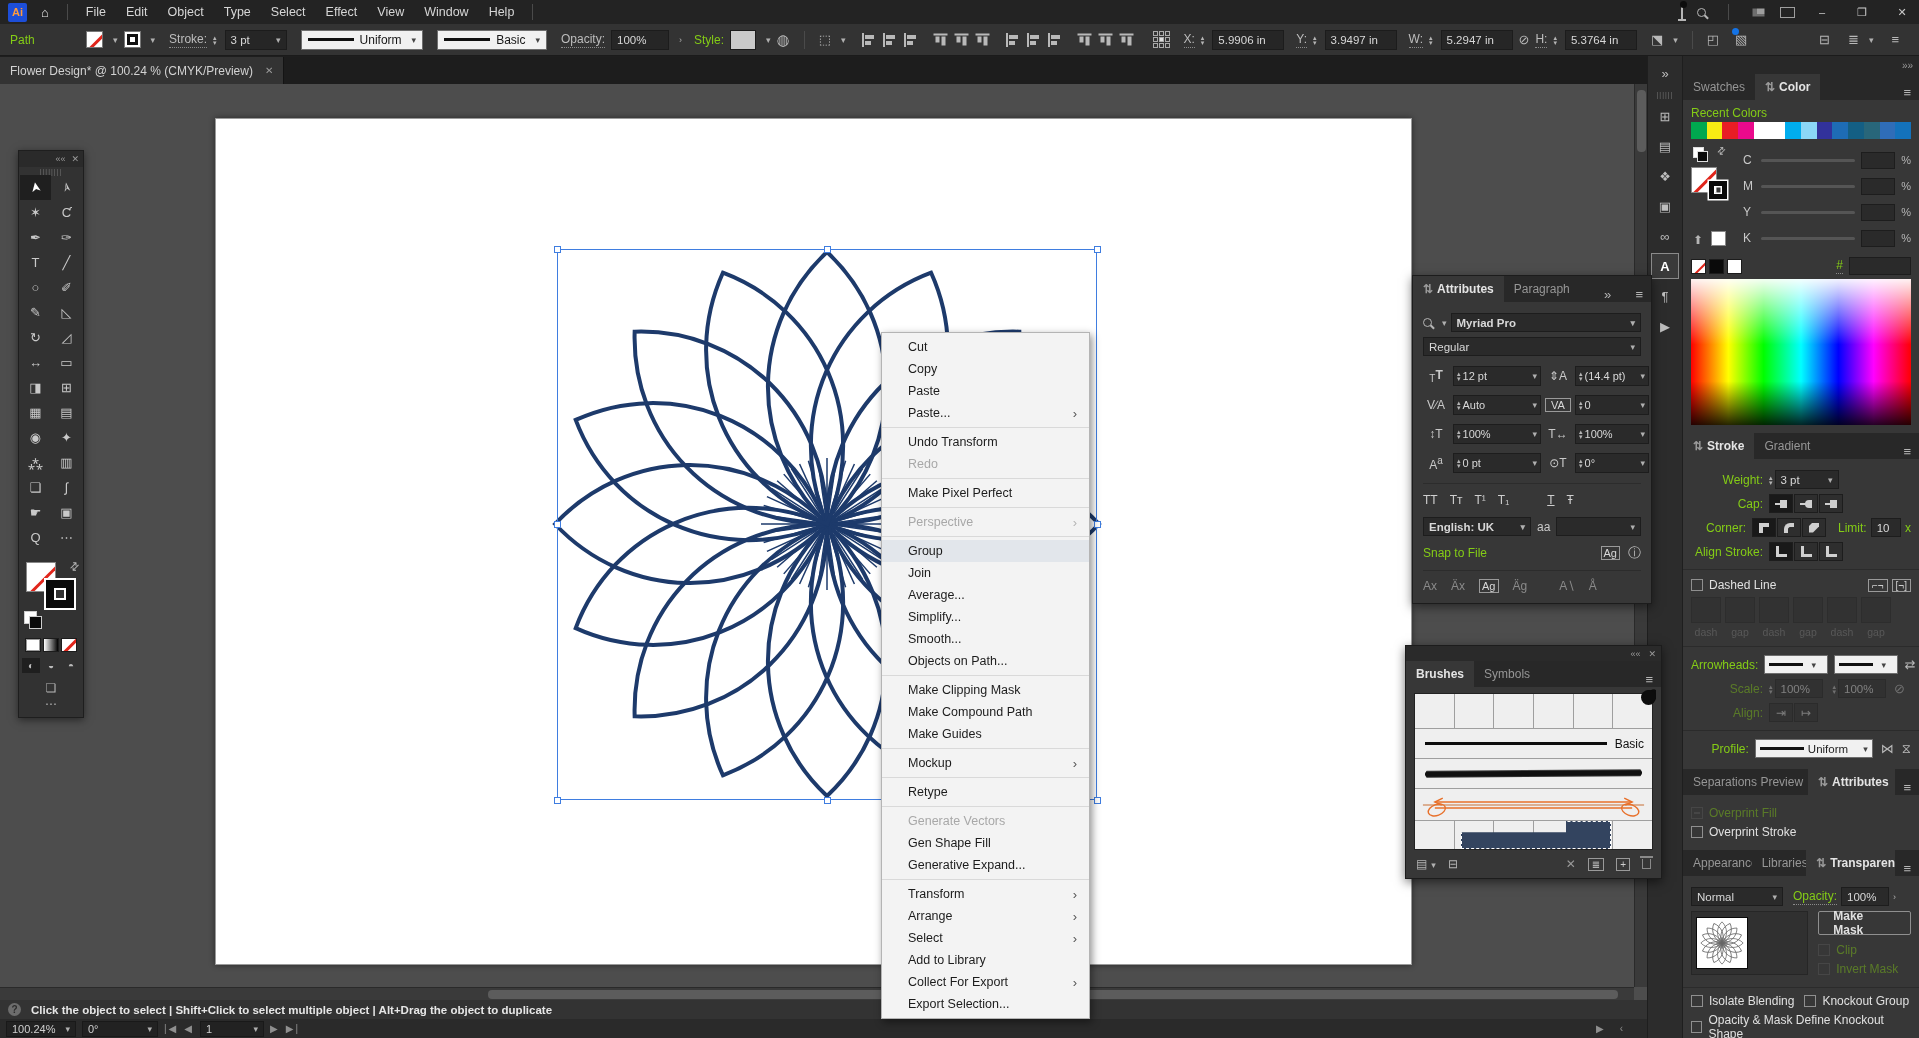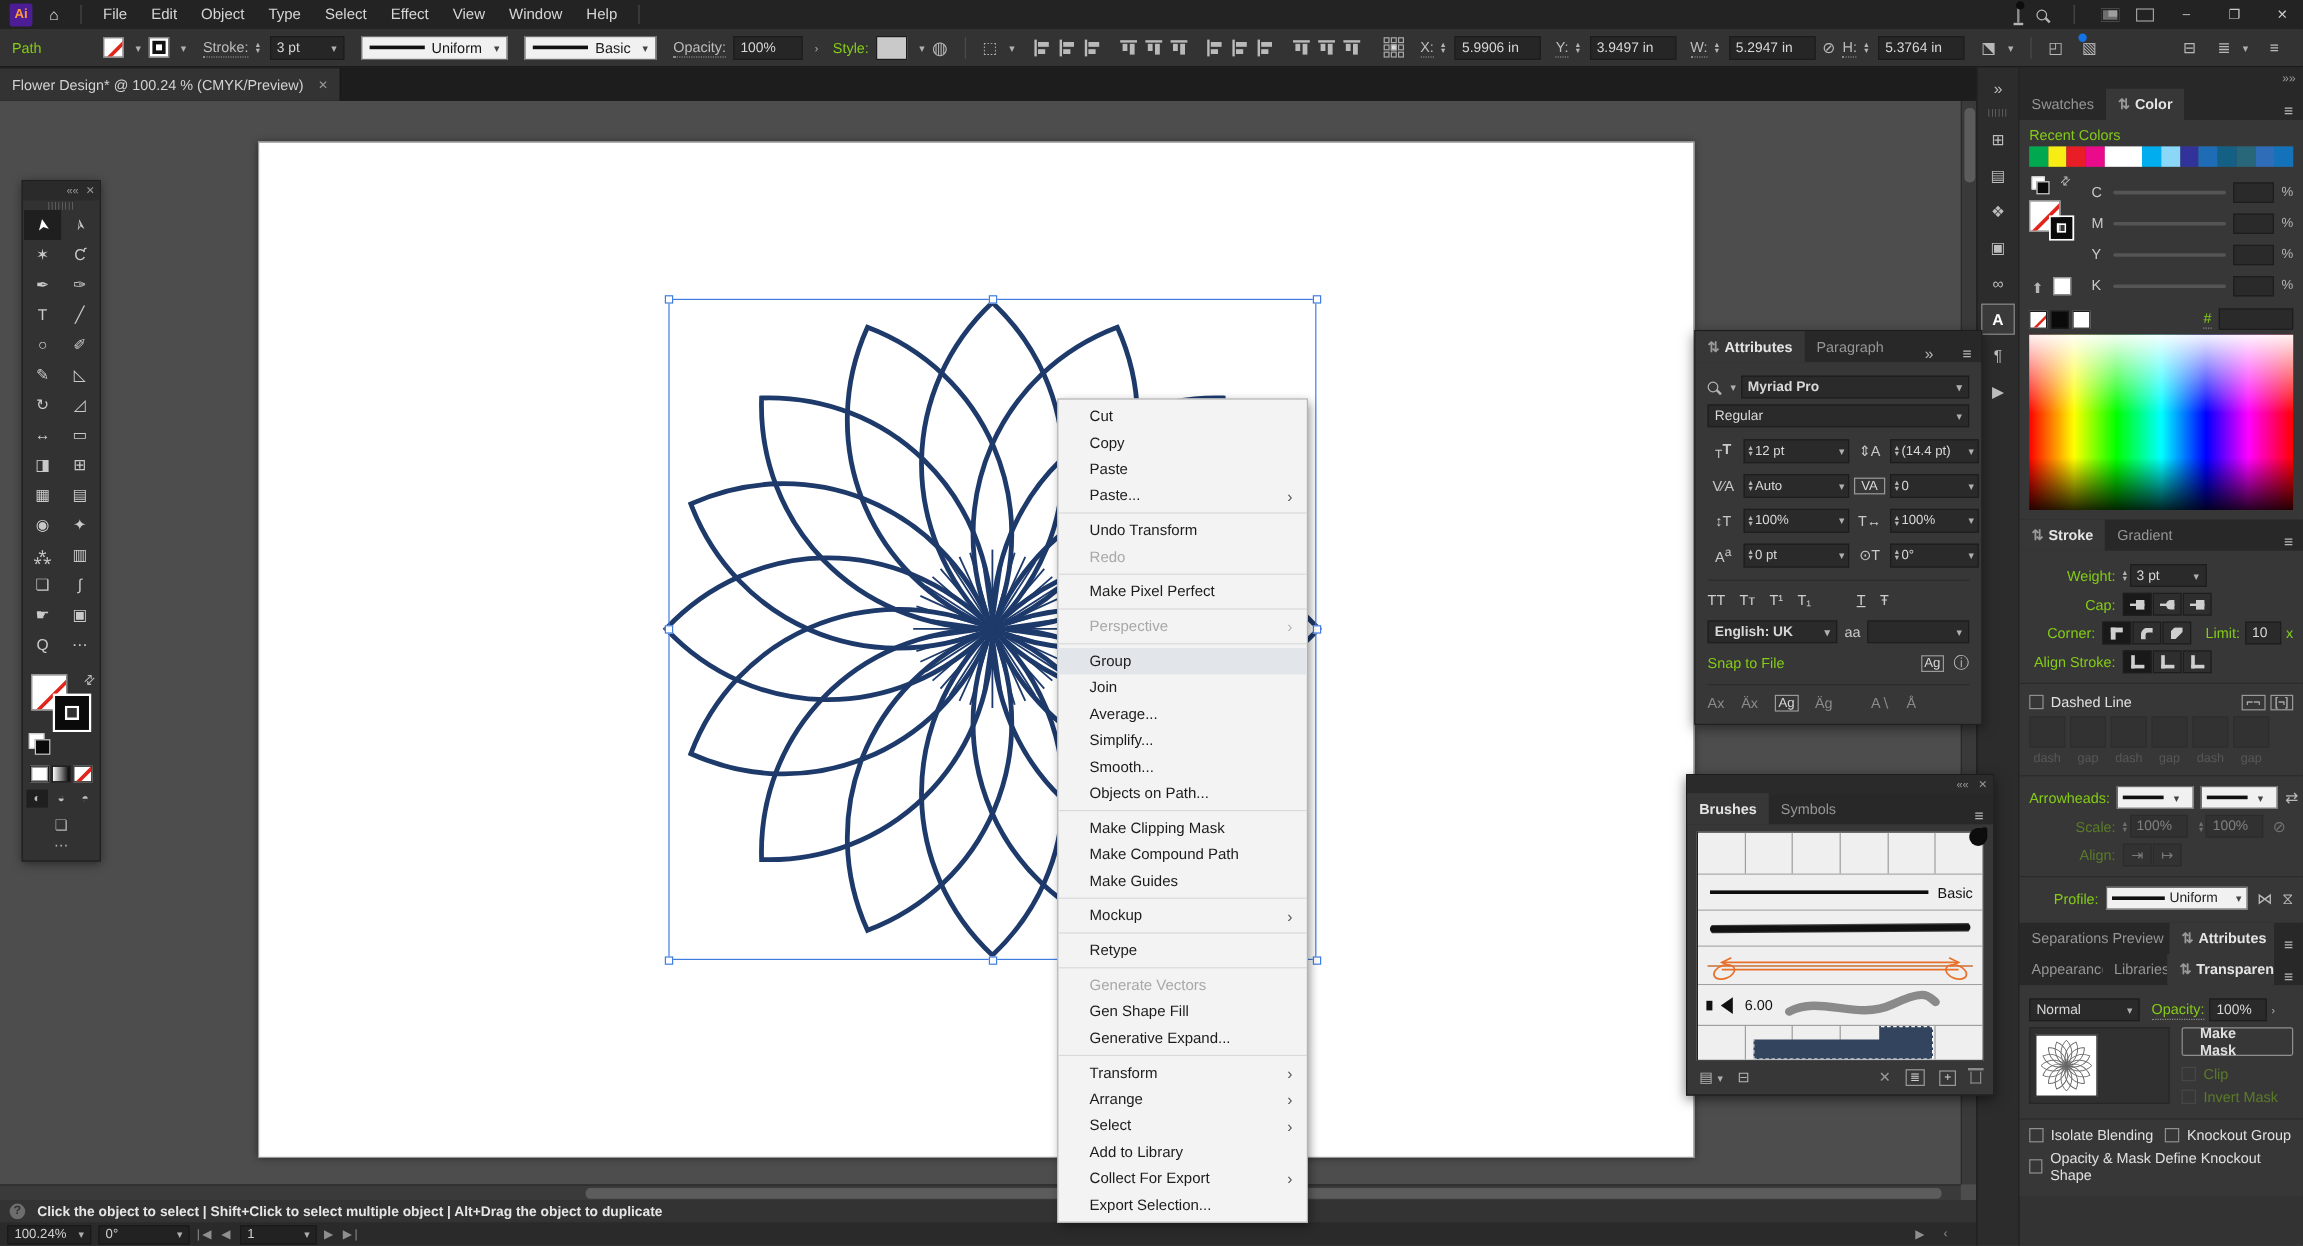--- a/index.html
+++ b/index.html
@@ -6,21 +6,21 @@
   html,body { width:1919px; height:1038px; overflow:hidden; background:#1e1e1e;
     font-family:"Liberation Sans", sans-serif; font-size:12px; color:#cfcfcf; }
   .abs{position:absolute;}
   .flex{display:flex;align-items:center;}
   .grow{flex:1;}
   .dim{color:#9a9a9a;}
   .vsep{width:1px;height:18px;background:#4a4a4a;margin:0 8px;}
 
   
   #menubar{left:0;top:0;width:1919px;height:24px;background:#232323;display:flex;align-items:center;z-index:50;}
-  #ai-logo{width:19px;height:19px;margin-left:8px;background:#4c1d95;color:#ff9a3c;font-weight:bold;font-size:11px;
+  #ai-logo{width:19px;height:19px;margin-left:8px;background:#1d4ed8;color:#ff9a3c;font-weight:bold;font-size:11px;
     display:flex;align-items:center;justify-content:center;border-radius:2px;}
   #home-icon{color:#e8e8e8;font-size:13px;margin:0 10px 0 14px;}
   .mbar-sep{width:1px;height:16px;background:#4a4a4a;margin:0 8px;}
   .menu-item{padding:0 10px;height:24px;display:flex;align-items:center;color:#d6d6d6;font-size:12.5px;}
   #menubar-right{margin-left:auto;display:flex;align-items:center;gap:14px;padding-right:4px;}
   .bell{width:11px;height:10px;border:1.5px solid #b5b5b5;border-bottom:none;border-radius:6px 6px 0 0;position:relative;}
   .bell::after{content:"";position:absolute;left:-4px;right:-4px;bottom:-2px;height:2px;background:#b5b5b5;}
   .bdot{position:absolute;right:-4px;top:-4px;width:7px;height:7px;border-radius:50%;background:#1473e6;}
   .mag{width:9px;height:9px;border:1.6px solid #b5b5b5;border-radius:50%;position:relative;display:inline-block;}
   .mag::after{content:"";position:absolute;width:5px;height:1.6px;background:#b5b5b5;transform:rotate(45deg);right:-4px;bottom:-2px;}
@@ -963,20 +963,30 @@
 
   <div>
     <div class="ptabs">
       <span class="ptab" style="max-width:128px">Separations Preview</span>
       <span class="ptab active">
           <span class="dim">⇅</span>
           <span>Attributes</span>
         </span>
       <span class="pmenu">≡</span>
     </div>
+    <div class="pbody">
+      <div class="prow disabled-row">
+          <span class="checkbox dis dash"></span>
+        <span class="plabel">Overprint Fill</span>
+        </div>
+      <div class="prow">
+          <span class="checkbox"></span>
+        <span class="plabel" style="color:#e0e0e0">Overprint Stroke</span>
+        </div>
+    </div>
   </div>
 
   <div>
     <div class="ptabs">
       <span class="ptab" style="max-width:78px">Appearance</span>
       <span class="ptab">Libraries</span>
       <span class="ptab active">
           <span class="dim">⇅</span>
           <span>Transparency</span>
         </span>
@@ -1244,27 +1254,20 @@
       <svg width="239" height="26" viewBox="0 0 239 26">
         <line x1="8" y1="13" x2="231" y2="13" stroke="#c87137" stroke-width="1.2"></line>
         <line x1="20" y1="10" x2="219" y2="10" stroke="#e8702a" stroke-width="1.4"></line>
         <line x1="20" y1="16" x2="219" y2="16" stroke="#e8702a" stroke-width="1.4"></line>
         <ellipse cx="22" cy="18" rx="9" ry="5.5" fill="none" stroke="#e8702a" stroke-width="1.4" transform="rotate(-20 22 18)"></ellipse>
         <ellipse cx="217" cy="18" rx="9" ry="5.5" fill="none" stroke="#e8702a" stroke-width="1.4" transform="rotate(20 217 18)"></ellipse>
         <path d="M28 6 L20 10 L27 13" fill="none" stroke="#e8702a" stroke-width="1.4"></path>
         <path d="M211 6 L219 10 L212 13" fill="none" stroke="#e8702a" stroke-width="1.4"></path>
       </svg>
     </div>
-    <div class="brow" style="height:34px">
-      <span id="speaker"></span>
-      <span id="scatterval">6.00</span>
-      <svg width="130" height="26" viewBox="0 0 130 26">
-        <path d="M4 18 C 30 4, 60 26, 90 12 S 120 6, 126 10" fill="none" stroke="#8a8a8a" stroke-width="7" stroke-linecap="round"></path>
-      </svg>
-    </div>
     <div class="brow" style="height:28px;border-bottom:none">
       <span class="bcell" style="height:28px"></span>
         <span class="bcell" style="height:28px"></span>
         <span class="bcell" style="height:28px"></span>
         <span class="bcell" style="height:28px"></span>
         <span class="bcell" style="height:28px"></span>
         <span class="bcell" style="height:28px;border-right:none"></span>
       <span id="denim"></span>
     </div>
   </div>

